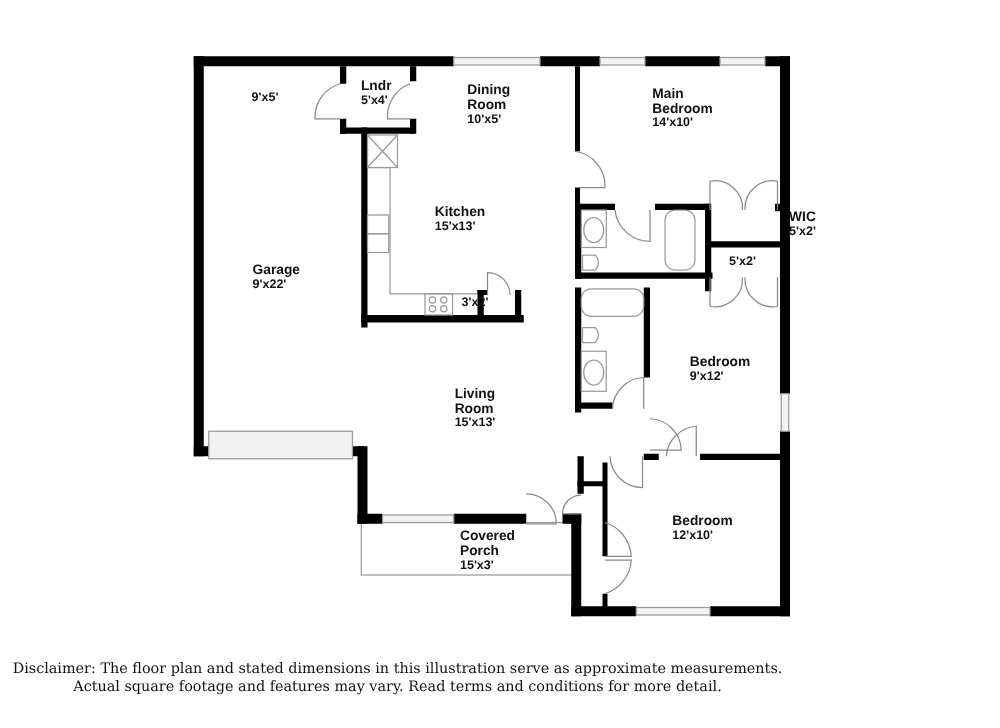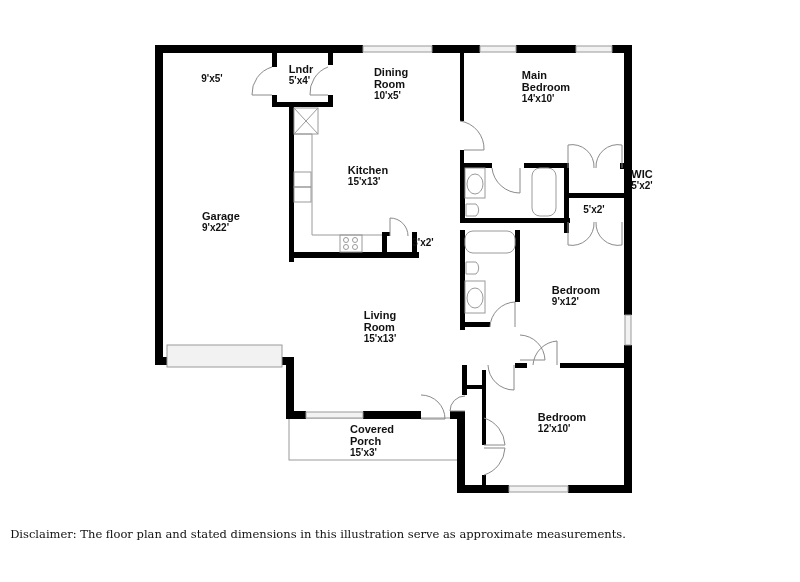--- a/index.html
+++ b/index.html
@@ -169,21 +169,21 @@
   <span class="nm">Main</span>
   <span class="nm">Bedroom</span>
   <span class="dim">14'x10'</span>
 </div>
 
 <div class="lbl" style="left:368px; top:164px;">
   <span class="nm">Kitchen</span>
   <span class="dim">15'x13'</span>
 </div>
 
-<div class="lbl" style="left:423px; top:237px;">
+<div class="lbl" style="left:380px; top:237px;">
   <span class="dim">3'x2'</span>
 </div>
 
 <div class="lbl" style="left:594px; top:168px;margin-left:48px;">
   <span class="nm">WIC</span>
   <span class="dim">5'x2'</span>
 </div>
 
 <div class="lbl" style="left:594px; top:204px;">
   <span class="dim">5'x2'</span>
@@ -203,21 +203,22 @@
   <span class="nm">Living</span>
   <span class="nm">Room</span>
   <span class="dim">15'x13'</span>
 </div>
 
 <div class="lbl" style="left:562px; top:411px;">
   <span class="nm">Bedroom</span>
   <span class="dim">12'x10'</span>
 </div>
 
-<div class="lbl" style="left:372px; top:423px;">
+<div class="lbl" style="left:390px; top:423px;">
   <span class="nm">Covered</span>
   <span class="nm">Porch</span>
   <span class="dim">15'x3'</span>
 </div>
 
 <div class="disclaimer">
   <div>Disclaimer: The floor plan and stated dimensions in this illustration serve as approximate measurements.</div>
+  <div>Actual square footage and features may vary. Read terms and conditions for more detail.</div>
 </div>
 
 </body></html>

